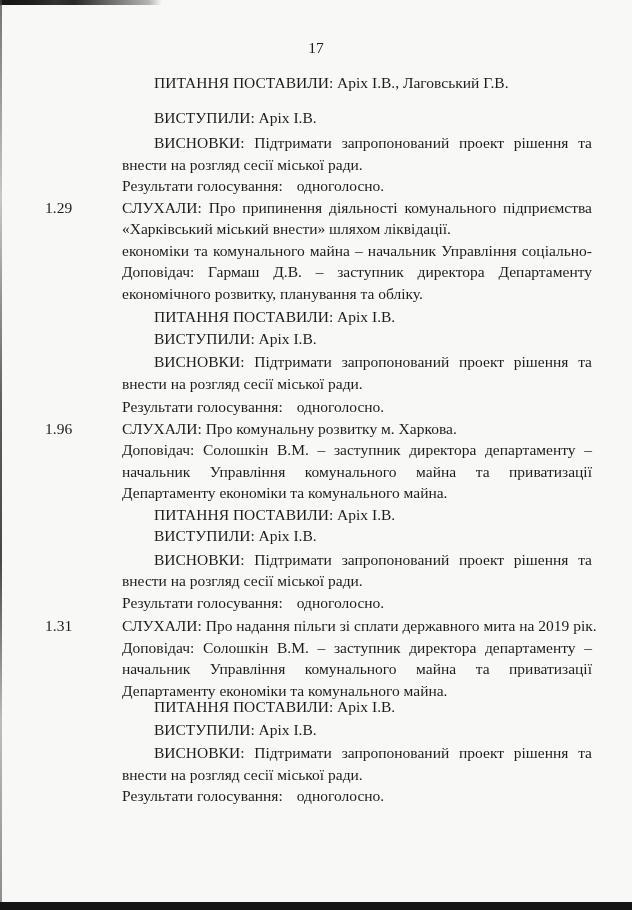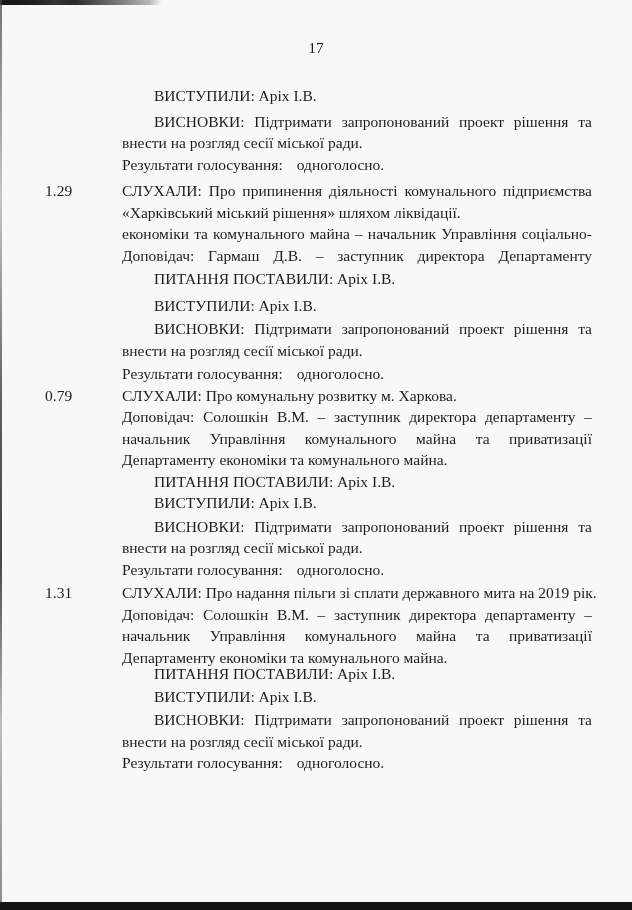--- a/index.html
+++ b/index.html
@@ -46,66 +46,68 @@
   .ind { padding-left: 32px; }
   .it { }
   .para { position: relative; }
   .num {
     position: absolute; left: -77px; top: 0; white-space: nowrap;
   }
   .res-val { margin-left: 14px; }
   .g1 { margin-top: 1px; }
   .g2 { margin-top: 2px; }
   .g4 { margin-top: 4px; }
-  .g5 { margin-top: 5px; }
+  .g5 { }
   .g13 { margin-top: 13px; }
   .gn5 { margin-top: -5px; }
 </style>
 </head>
 <body>
 
 <div class="page">
 
   <div class="art-top"></div>
   <div class="art-left"></div>
 
   <div class="pageno">17</div>
 
   <div class="doc">
 
+    <div class="line ind nw">ПИТАННЯ ПОСТАВИЛИ: Аріх І.В., Лаговський Г.В.</div>
     <div class="line ind nw g13">ВИСТУПИЛИ: Аріх І.В.</div>
     <div class="para g4">
       <div class="line ind j">ВИСНОВКИ: Підтримати запропонований проект рішення та</div>
       <div class="line">внести на розгляд сесії міської ради.</div>
     </div>
     <div class="line nw">
       <span class="it">Результати голосування:</span><span class="res-val">одноголосно.</span>
     </div>
 
     <div class="para g5">
       <span class="num">1.29</span>
       <div class="line j">СЛУХАЛИ: Про припинення діяльності комунального підприємства</div>
-      <div class="line nw">«Харківський міський рішення» шляхом ліквідації.</div>
+      <div class="line nw">«Харківський міський внести» шляхом ліквідації.</div>
     </div>
     <div class="para it">
       <div class="line j">економіки та комунального майна – начальник Управління соціально-</div>
       <div class="line j">Доповідач: Гармаш Д.В. – заступник директора Департаменту</div>
+      <div class="line nw">економічного розвитку, планування та обліку.</div>
     </div>
     <div class="line ind nw g2">ПИТАННЯ ПОСТАВИЛИ: Аріх І.В.</div>
     <div class="line ind nw g5">ВИСТУПИЛИ: Аріх І.В.</div>
     <div class="para g2">
       <div class="line ind j">ВИСНОВКИ: Підтримати запропонований проект рішення та</div>
       <div class="line">внести на розгляд сесії міської ради.</div>
     </div>
     <div class="line nw g2">
       <span class="it">Результати голосування:</span><span class="res-val">одноголосно.</span>
     </div>
 
     <div class="para">
-      <span class="num">0.79</span>
+      <span class="num">1.96</span>
       <div class="line nw">СЛУХАЛИ: Про комунальну розвитку м. Харкова.</div>
     </div>
     <div class="para it">
       <div class="line j">Доповідач: Солошкін В.М. – заступник директора департаменту –</div>
       <div class="line j">начальник Управління комунального майна та приватизації</div>
       <div class="line nw">Департаменту економіки та комунального майна.</div>
     </div>
     <div class="line ind nw">ПИТАННЯ ПОСТАВИЛИ: Аріх І.В.</div>
     <div class="line ind nw">ВИСТУПИЛИ: Аріх І.В.</div>
     <div class="para g2">

